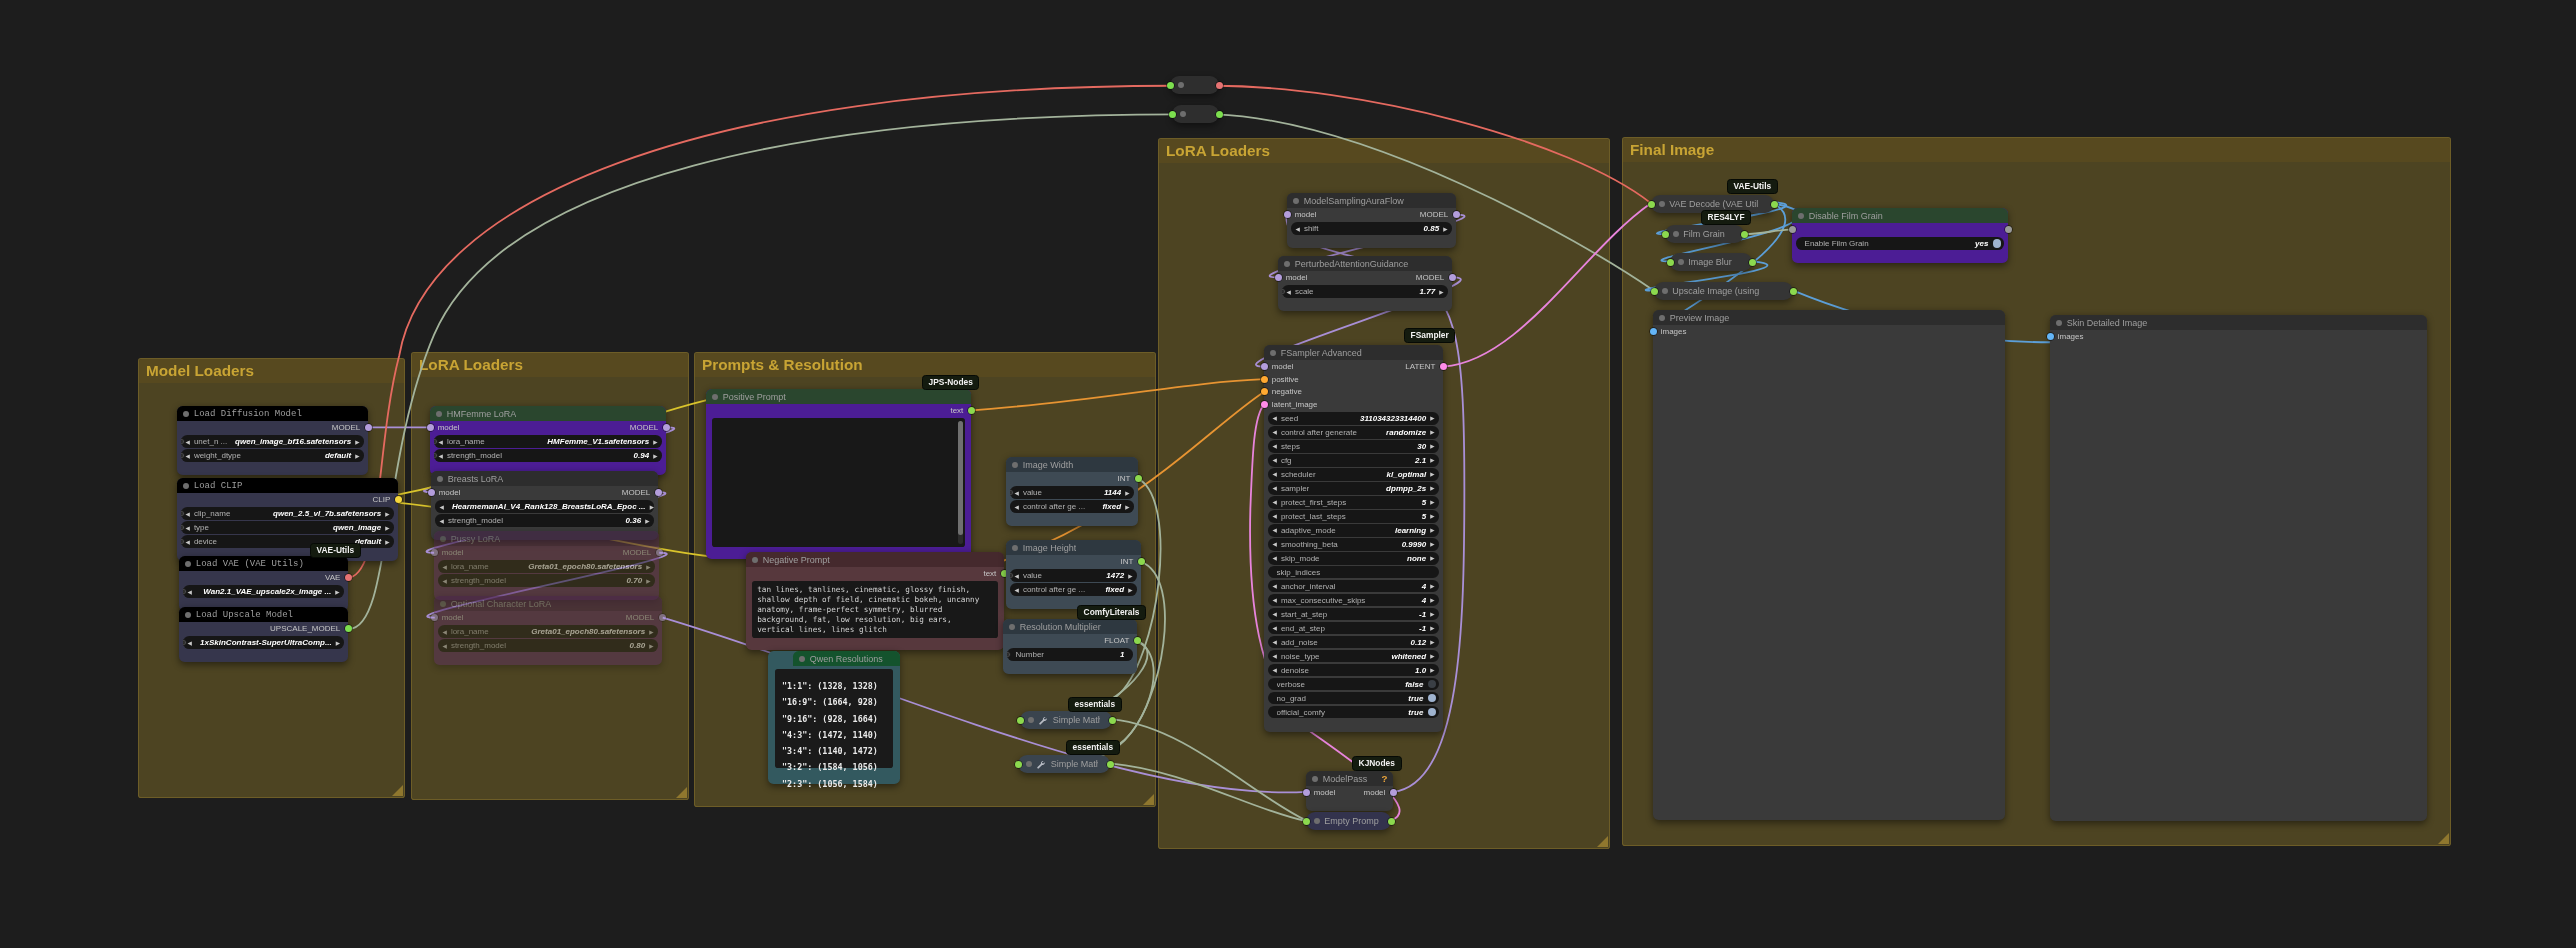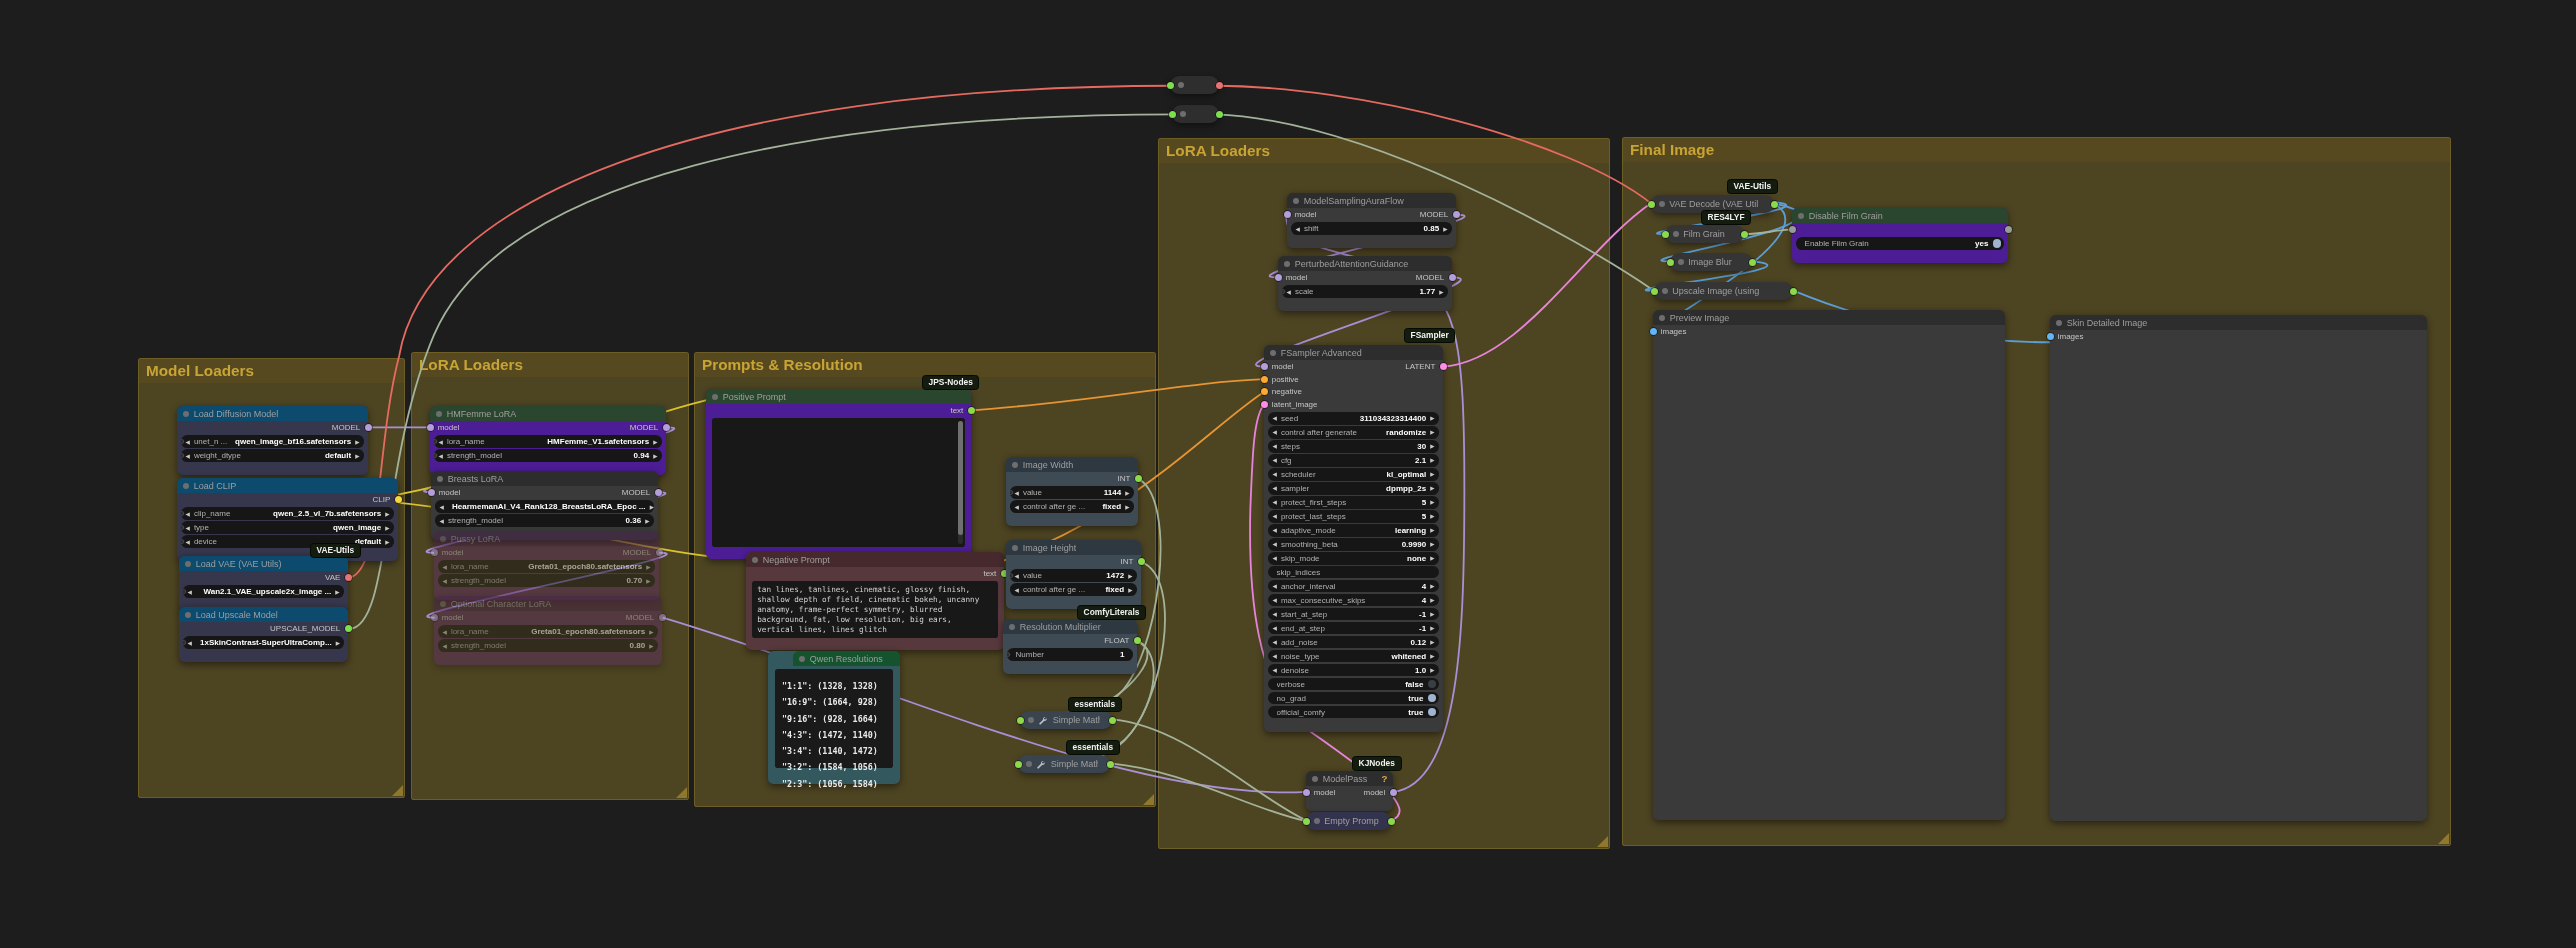--- a/index.html
+++ b/index.html
@@ -26,35 +26,35 @@
   .port-row{height:12.6px;display:flex;align-items:center;}
   .pin{width:7px;height:7px;border-radius:50%;flex:0 0 auto;box-shadow:0 0 0 0.7px rgba(0,0,0,.6);}
   .pin.in{margin-left:-3.5px;margin-right:4.2px;}
   .pin.out{margin-right:-3.5px;margin-left:4.2px;}
   .plabel{color:#c6c6c6;font-size:8px;}
   .spacer{flex:1;}
   .widget{height:12.6px;margin:1.4px 4.2px;background:#161616;border-radius:6.3px;display:flex;
     align-items:center;font-size:8px;overflow:hidden;white-space:nowrap;position:relative;}
   .widget .arr{color:#c9c9c9;font-size:5.6px;padding:0 4.2px;flex:0 0 auto;}
   .widget .wl{color:#b2b2b2;overflow:hidden;text-overflow:ellipsis;}
-  .widget .wv{color:#ffffff;font-weight:bold;margin-left:auto;padding-left:4.2px;}
+  .widget .wv{color:#ffffff;font-weight:bold;margin-left:auto;padding-left:4.2px;font-style:italic;}
   .widget .knob{width:8.4px;height:8.4px;border-radius:50%;margin:0 2.8px 0 4.2px;flex:0 0 auto;}
   .knob.on{background:#9fb3cf;} .knob.off{background:#3a3f45;}
   .wring{position:absolute;width:5.6px;height:5.6px;border:1px solid #1a1a1a;border-radius:50%;
     background:#2e2e2e;left:-3.5px;box-shadow:0 0 0 0.7px #555 inset;}
   .textbox{position:relative;margin:1.4px 5.6px;background:#181818;border-radius:2.8px;padding:3.5px 11px 3.5px 5.6px;
     font-family:"DejaVu Sans Mono",monospace;font-size:7.7px;line-height:1.3;color:#d2d2d2;
     white-space:pre-wrap;overflow:hidden;}
   .sb{position:absolute;top:2.8px;right:2.1px;bottom:2.8px;width:5.6px;background:#2b2b2b;border-radius:2.8px;}
   .sbt{position:absolute;top:0;left:0;width:5.6px;height:92%;background:#707070;border-radius:2.8px;}
   .listbox{margin:2.8px 7px;background:#1a1a1a;border-radius:2.8px;padding:5.6px 7px;
     font-family:"DejaVu Sans Mono",monospace;font-size:8.4px;font-weight:bold;color:#eaeaea;}
   .listbox div{margin:6.3px 0;}
   
-  .s-indigo .hdr{background:#0c4a6e;} .s-indigo{background:#36364c;}
+  .s-indigo .hdr{background:#000000;font-family:Liberation Mono, monospace;} .s-indigo{background:#36364c;}
   .s-gray .hdr{background:#2d2d2d;} .s-gray{background:#3a3a3a;}
   .s-slate .hdr{background:#2e3840;} .s-slate{background:#3e4a54;}
   .s-green .hdr{background:#2a462e;} .s-green{background:#4c1d95;}
   .s-maroon .hdr{background:#45292d;} .s-maroon{background:#57383d;}
   .s-teal .hdr{background:#14532d;margin-left:25px;} .s-teal{background:#33595f;}
   .s-purple .hdr{background:#47224a;} .s-purple{background:#5c2f5e;}
   .s-indigo.collapsed{background:#33334d;} .s-gray.collapsed{background:#353535;}
   .s-slate.collapsed{background:#3a444e;}
   .s-reroute{background:#2e2e2e;border-radius:9px;}
   .faded{opacity:.5;}

